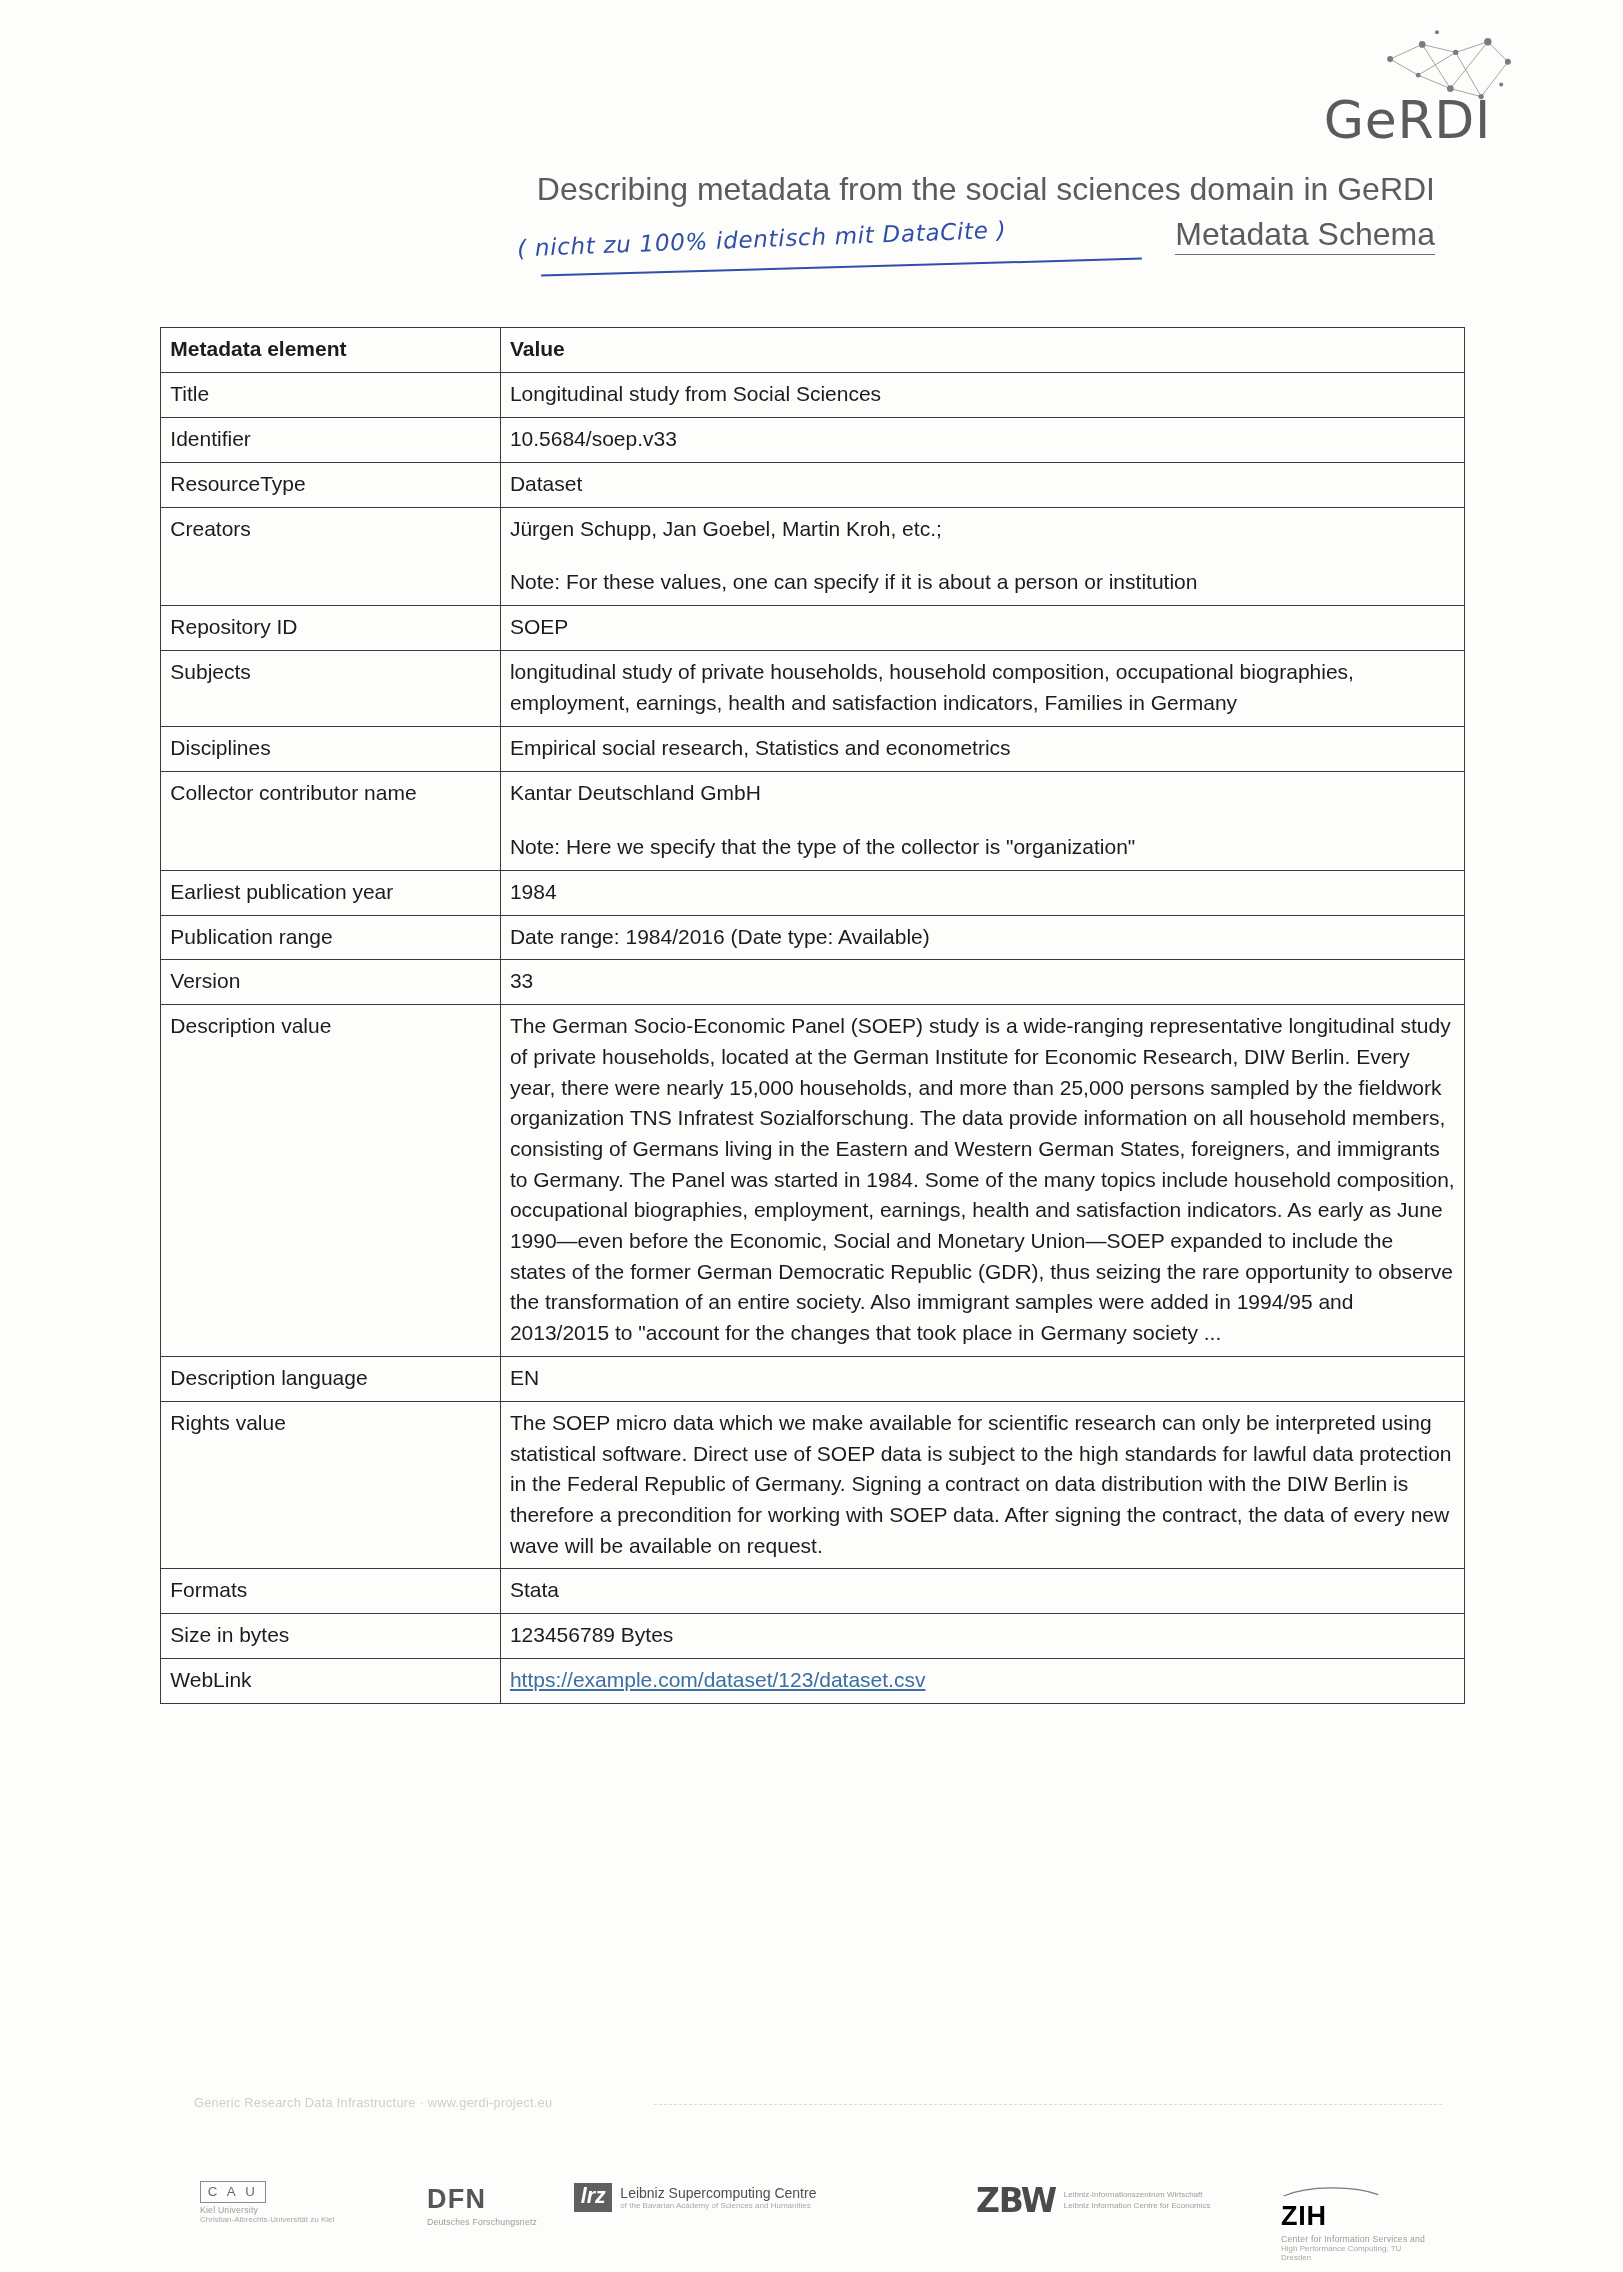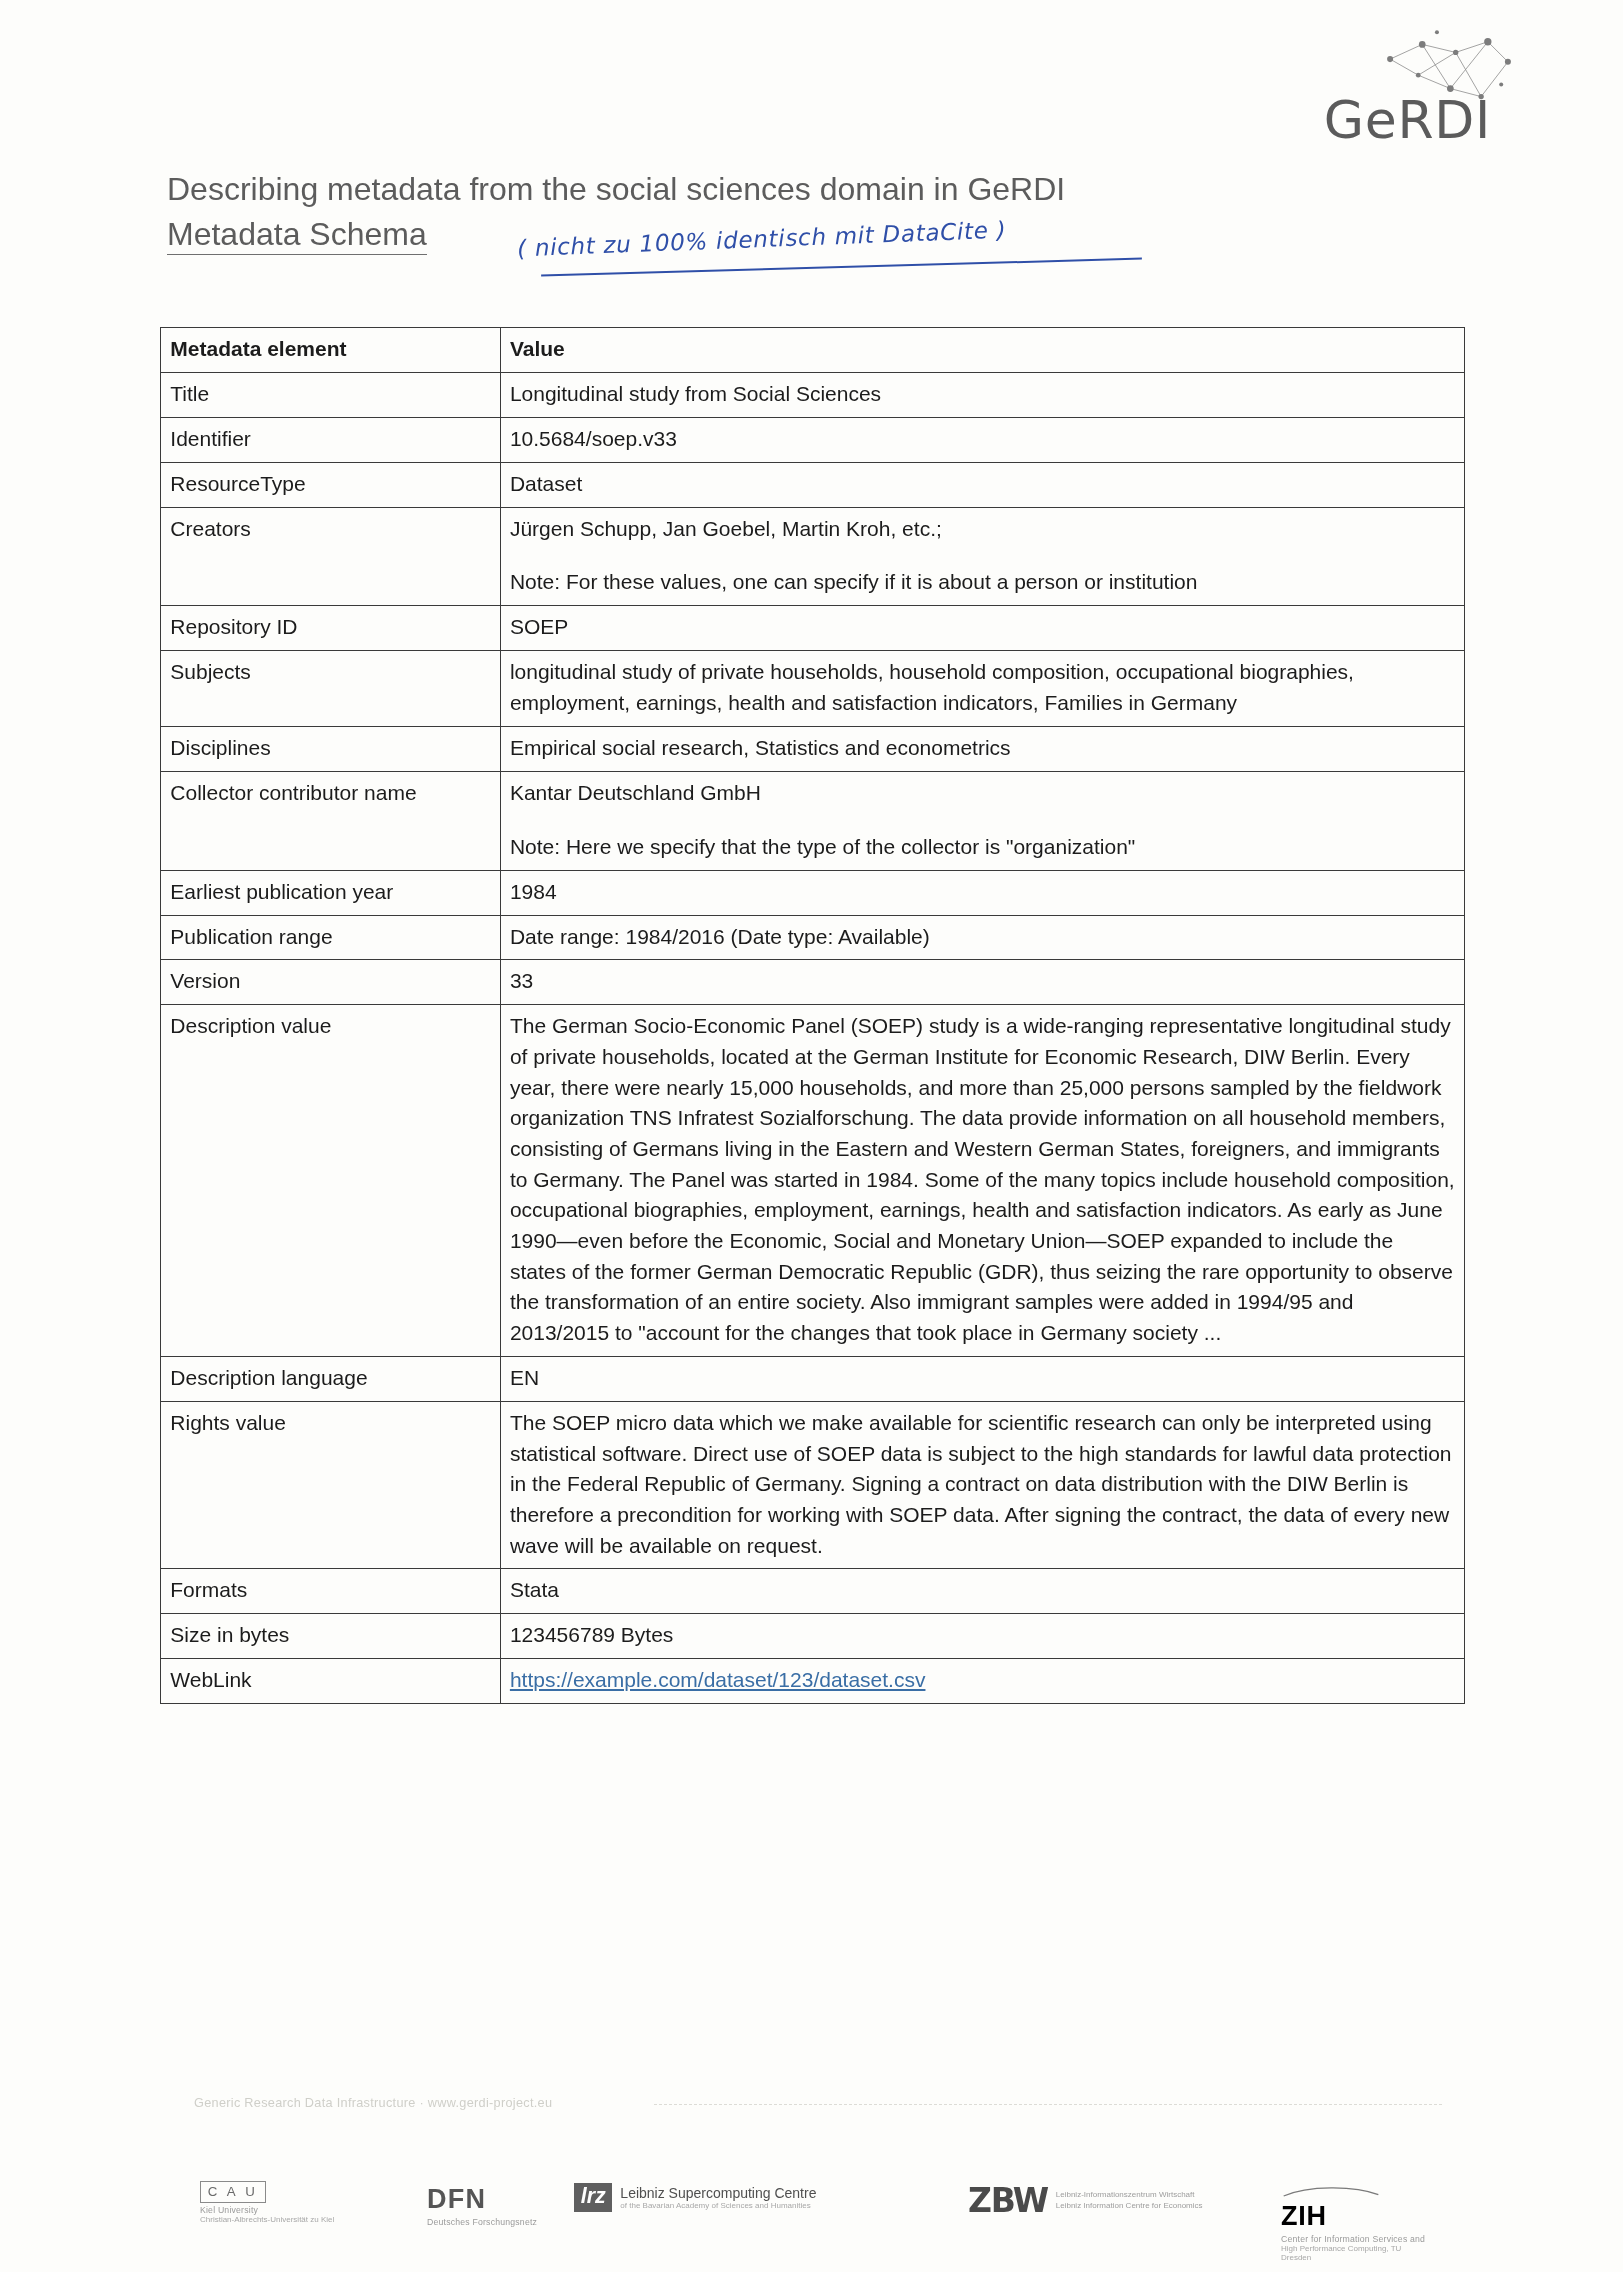--- a/index.html
+++ b/index.html
@@ -48,20 +48,21 @@
   
   .doc-title {
     position: absolute;
     left: 167px;
     top: 167px;
     width: 1268px;
     font-size: 32px;
     line-height: 1.42;
     color: #5c5c5c;
     font-weight: 400;
+    text-align: right;
   }
   .doc-title .line2 {
     display: block;
   }
   .schema-word {
     border-bottom: 1.3px solid #6f6f6f;
     padding-bottom: 1.3px;
   }
   .handwriting {
     position: absolute;
@@ -184,20 +185,21 @@
     display: inline-block;
     font-style: italic;
   }
   .row-inline { display: flex; align-items: center; gap: 8px; }
   .zbw {
     font-size: 33px;
     font-weight: bold;
     letter-spacing: -1.3px;
     color: #4a4a4a;
     font-family: "DejaVu Sans", sans-serif;
+    margin-left: 8px;
   }
   .zih {
     font-size: 27px;
     font-weight: bold;
     letter-spacing: 0.7px;
     color: #000000;
   }
   .tiny {
     font-size: 8px;
     color: #9d9d9d;

